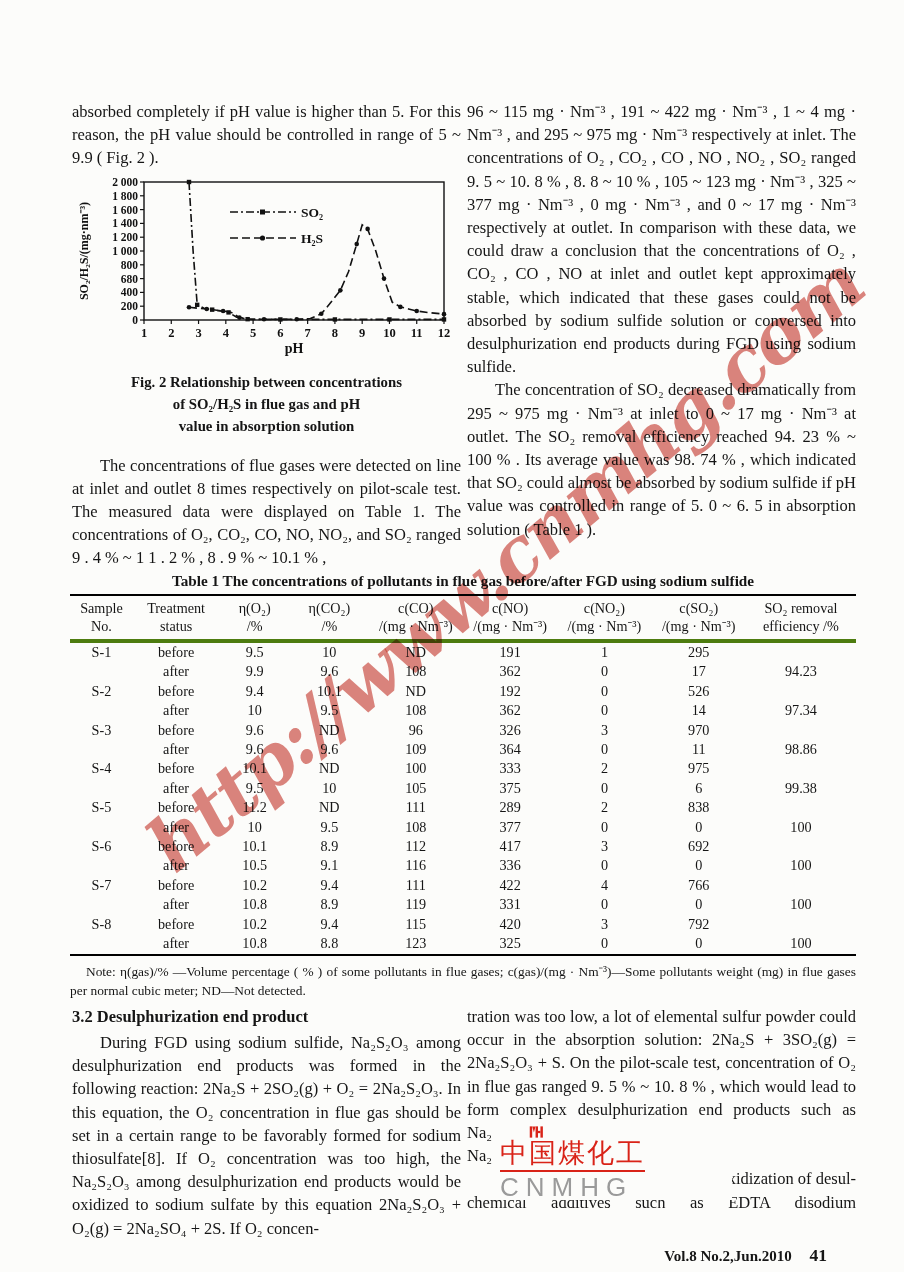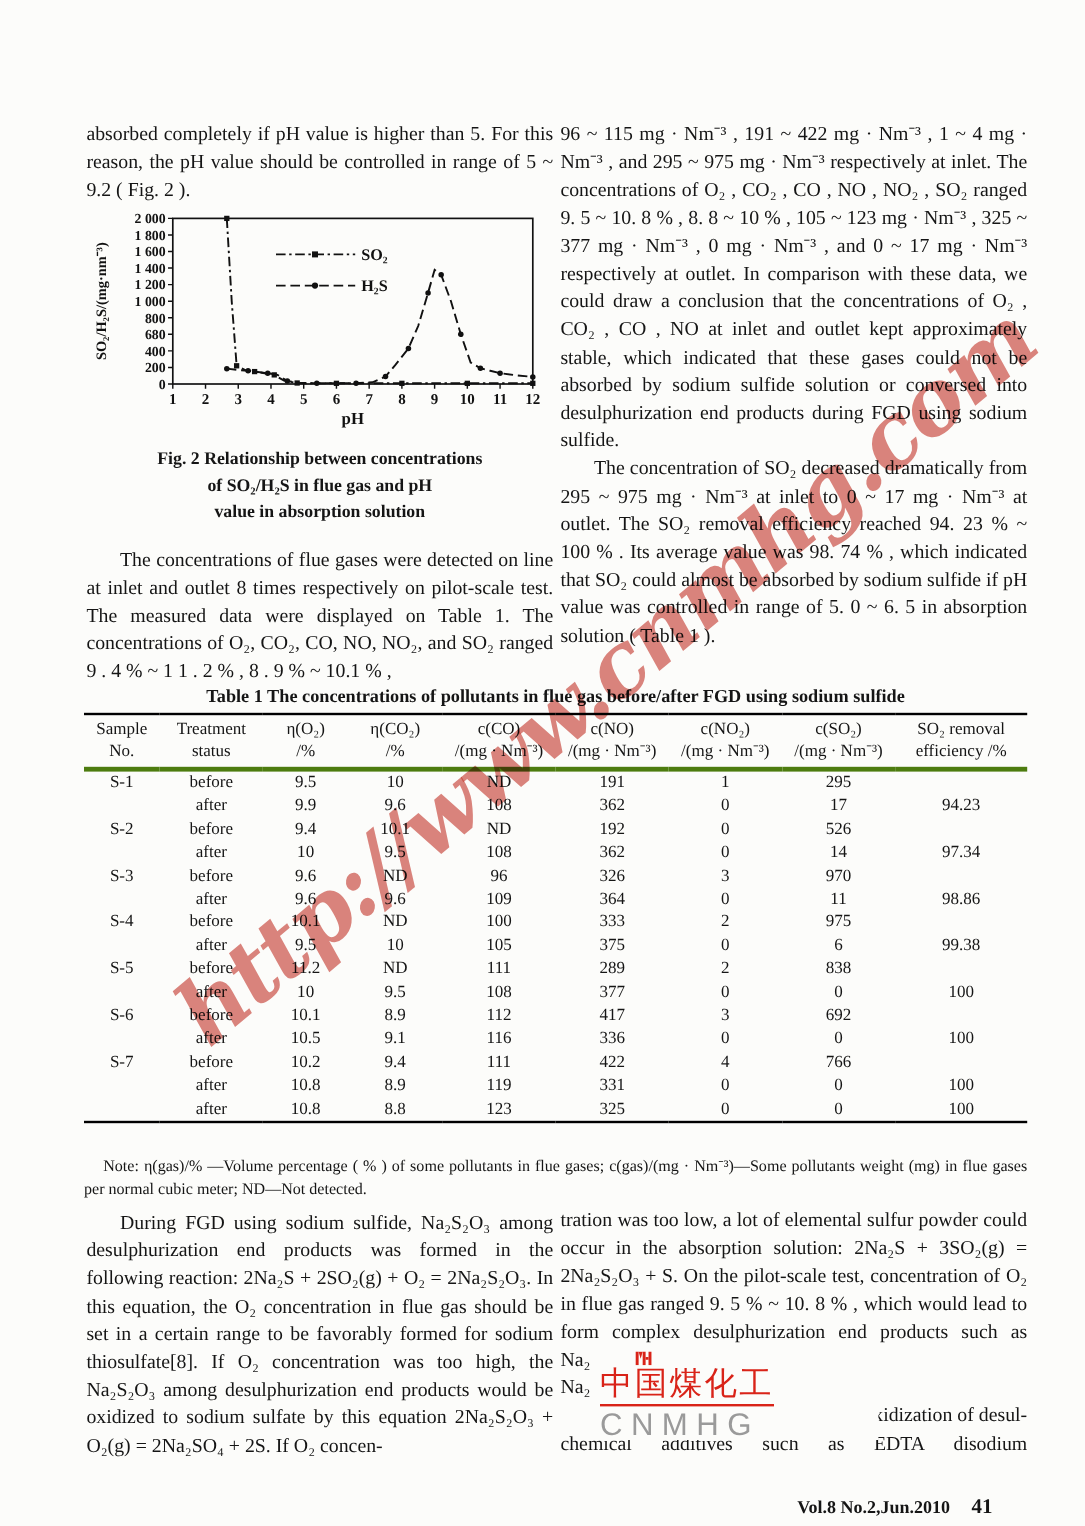--- a/index.html
+++ b/index.html
@@ -45,21 +45,21 @@
     color:rgba(198,58,47,0.62);mix-blend-mode:multiply;pointer-events:none;
   }
   
   #footer{position:absolute;left:500px;top:1245px;width:356px;text-align:right;font-size:15px;font-weight:bold;}
   #footer .pgnum{font-size:17.5px;margin-left:14px;margin-right:29px;}
 </style>
 </head>
 <body>
 
 <div class="col" id="colL-top">
-  <div class="para">absorbed completely if pH value is higher than 5. For this reason, the pH value should be controlled in range of 5 ~ 9.2 ( Fig. 2 ).</div>
+  <div class="para">absorbed completely if pH value is higher than 5. For this reason, the pH value should be controlled in range of 5 ~ 9.9 ( Fig. 2 ).</div>
   <figure>
     <svg id="fig2" width="384" height="194" viewBox="0 0 384 194">
         <rect x="72" y="10" width="300" height="138" fill="none" stroke="#111" stroke-width="1.4"></rect>
         <line x1="72" y1="148" x2="72" y2="152" stroke="#111" stroke-width="1.2"></line>
         <text x="72" y="165" text-anchor="middle" font-size="12.5" font-weight="bold" fill="#111">1</text>
         <line x1="99.27272727272728" y1="148" x2="99.27272727272728" y2="152" stroke="#111" stroke-width="1.2"></line>
         <text x="99.27272727272728" y="165" text-anchor="middle" font-size="12.5" font-weight="bold" fill="#111">2</text>
         <line x1="126.54545454545455" y1="148" x2="126.54545454545455" y2="152" stroke="#111" stroke-width="1.2"></line>
         <text x="126.54545454545455" y="165" text-anchor="middle" font-size="12.5" font-weight="bold" fill="#111">3</text>
         <line x1="153.8181818181818" y1="148" x2="153.8181818181818" y2="152" stroke="#111" stroke-width="1.2"></line>
@@ -351,37 +351,49 @@
           <td>after</td>
           <td>10.8</td>
           <td>8.9</td>
           <td>119</td>
           <td>331</td>
           <td>0</td>
           <td>0</td>
           <td>100</td>
         </tr>
         <tr>
+          <td>S-8</td>
+          <td>before</td>
+          <td>10.2</td>
+          <td>9.4</td>
+          <td>115</td>
+          <td>420</td>
+          <td>3</td>
+          <td>792</td>
+          <td></td>
+        </tr>
+        <tr>
           <td></td>
           <td>after</td>
           <td>10.8</td>
           <td>8.8</td>
           <td>123</td>
           <td>325</td>
           <td>0</td>
           <td>0</td>
           <td>100</td>
         </tr>
       </tbody>
   </table>
 </div>
 
 <div id="note">Note: η(gas)/% —Volume percentage ( % ) of some pollutants in flue gases; c(gas)/(mg · Nm⁻³)—Some pollutants weight (mg) in flue gases per normal cubic meter; ND—Not detected.</div>
 
 <div class="col" id="colL-bot">
+  <div class="sec-head">3.2   Desulphurization end product</div>
   <div class="para indent">During FGD using sodium sulfide, Na₂S₂O₃ among desulphurization end products was formed in the following reaction: 2Na₂S + 2SO₂(g) + O₂ = 2Na₂S₂O₃. In this equation, the O₂ concentration in flue gas should be set in a certain range to be favorably formed for sodium thiosulfate[8]. If O₂ concentration was too high, the Na₂S₂O₃ among desulphurization end products would be oxidized to sodium sulfate by this equation 2Na₂S₂O₃ + O₂(g) = 2Na₂SO₄ + 2S. If O₂ concen-</div>
 </div>
 
 <div class="col" id="colR-bot">
   <div class="para">tration was too low, a lot of elemental sulfur powder could occur in the absorption solution: 2Na₂S + 3SO₂(g) = 2Na₂S₂O₃ + S. On the pilot-scale test, concentration of O₂ in flue gas ranged 9. 5 % ~ 10. 8 % , which would lead to form complex desulphurization end products such as Na₂S₂O₃, Na₂SO₃,</div>
   <div class="fragline">Na₂S</div>
   <div class="fragline alignR">oxidization of desul-</div>
   <div class="fragline just-last">chemical additives such as EDTA disodium</div>
 </div>
 

